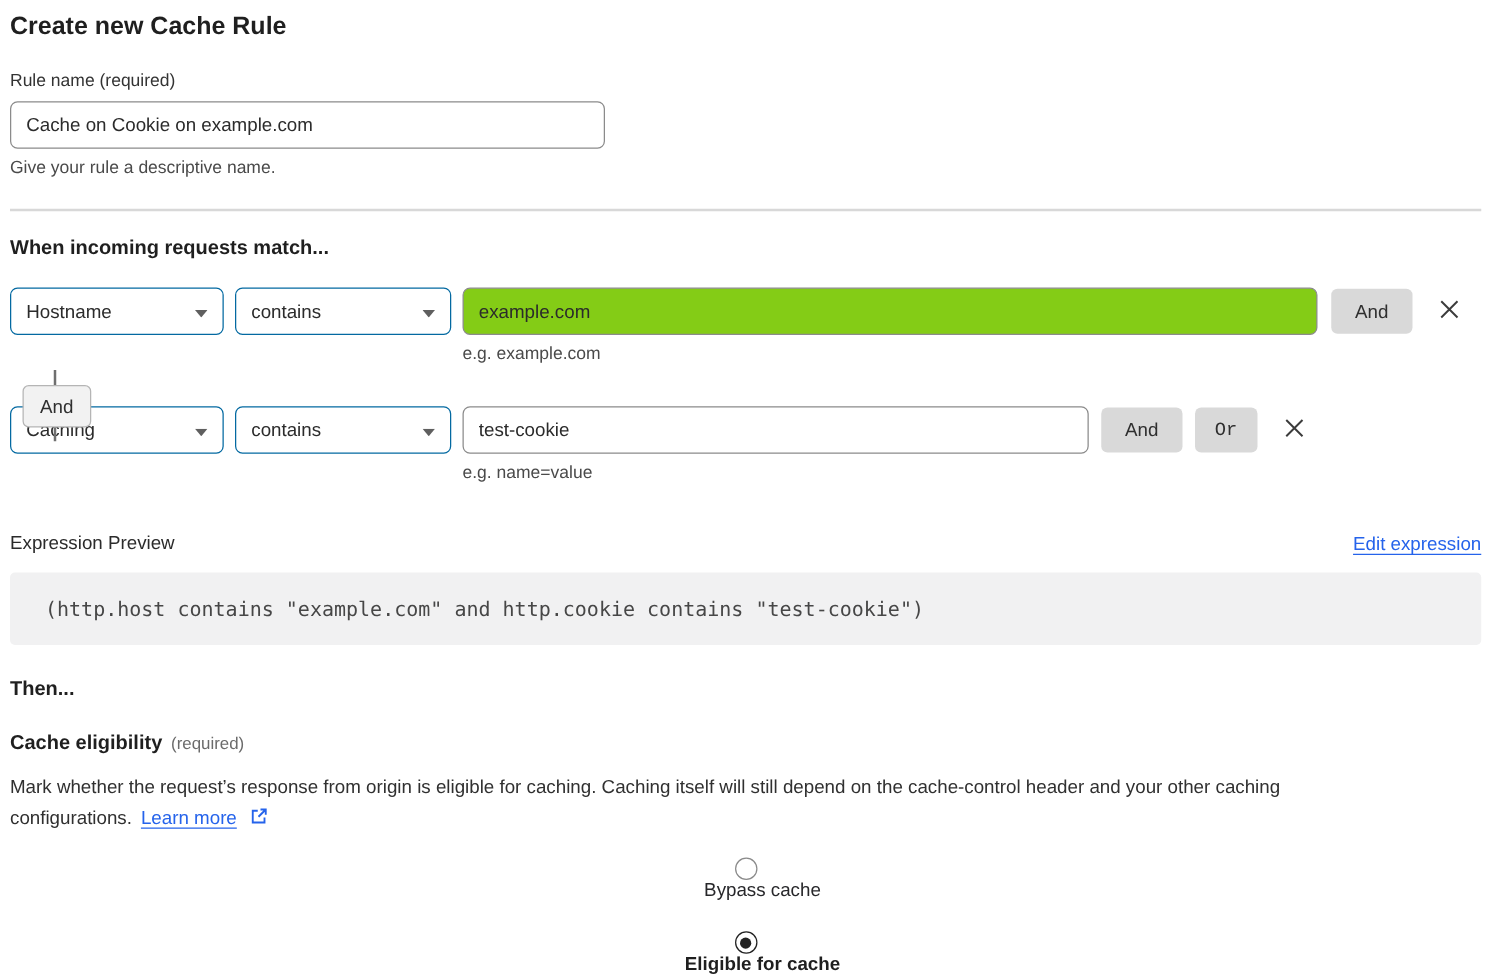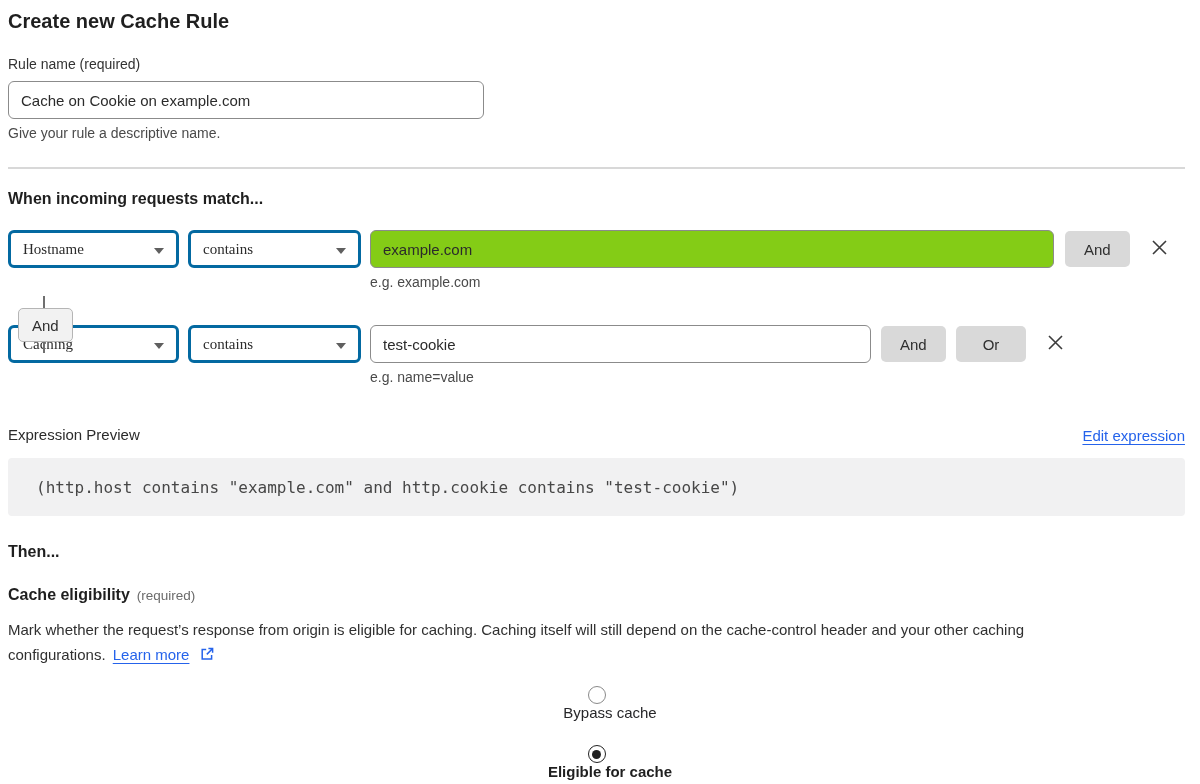--- a/index.html
+++ b/index.html
@@ -21,41 +21,41 @@
   .section-heading { font-size:16px; line-height:20px; font-weight:bold; color:#1f1f1f; margin-top:20px; }
 
   .matcher { position:relative; margin-top:21px; }
   .col-labels { display:flex; font-size:14px; line-height:16px; color:#333; margin-bottom:12px; }
   .col-label-field { width:171px; }
   .col-label-operator { width:173px; margin-left:9px; }
   .col-label-value { margin-left:9px; }
 
   .rule-row { display:flex; align-items:center; }
   .select {
-    height:38px; background:#fff; border:3px solid #0369a1; border-radius:6px;
+    height:38px; background:#fff; border:1px solid #0369a1; border-radius:6px;
     display:flex; align-items:center; justify-content:space-between;
-    padding:0 12px; font-size:15px; color:#2b2b2b; cursor:pointer;font-family:Liberation Serif, serif;
+    padding:0 12px; font-size:15px; color:#2b2b2b; cursor:pointer;
   }
   .select-field { width:171px; }
   .select-operator { width:173px; margin-left:9px; }
   .value-input {
     height:38px; border:1px solid #8b8b8b; border-radius:6px; margin-left:9px;
     padding:0 12px; font-size:15px; color:#2b2b2b; font-family:"Liberation Sans",sans-serif; outline:none;
   }
   .value-autofill { background:#84cc16; width:684px; }
   .value-plain { background:#fff; width:501px; }
 
   .chip-btn {
     height:36px; background:#d9d9d9; border:none; border-radius:5px;
     font-size:15px; color:#2f2f2f; font-family:"Liberation Sans",sans-serif;
     padding:0 19px; cursor:pointer;
   }
   .btn-and-r1 { margin-left:11px; }
   .btn-and-r2 { margin-left:10px; }
-  .btn-or-r2 { margin-left:10px; padding:0 27px; }
+  .btn-or-r2 { margin-left:10px; padding:0 16px;font-family:Liberation Mono, monospace; }
   .x-btn { background:none; border:none; padding:2px; margin-left:18px; cursor:pointer; display:flex; align-items:center; }
 
   .hint-value { margin-left:362px; }
 
   .row2 { margin-top:34px; }
 
   .connector-line { position:absolute; left:35px; top:66px; width:2px; height:57px; background:#6f6f6f; z-index:1; }
   .connector-chip {
     position:absolute; left:10px; top:78px; z-index:2;
     height:34px; padding:0 13px; background:#f2f2f2; border:1px solid #b5b5b5; border-radius:5px;

